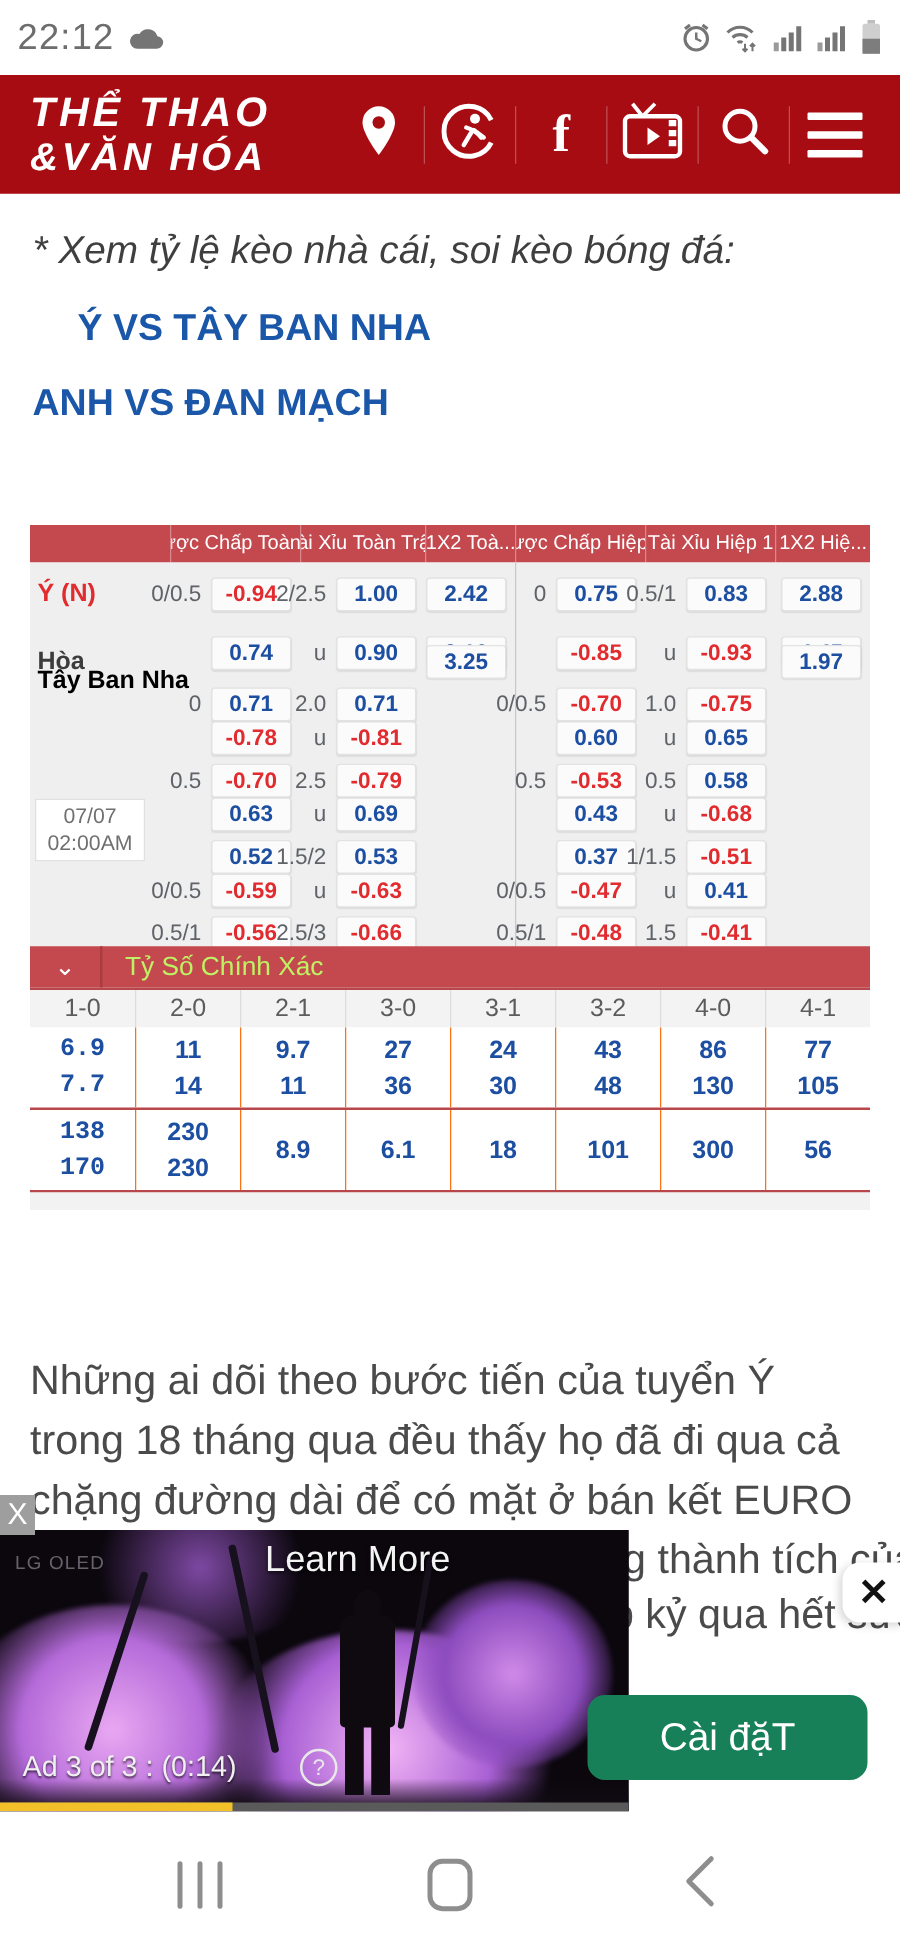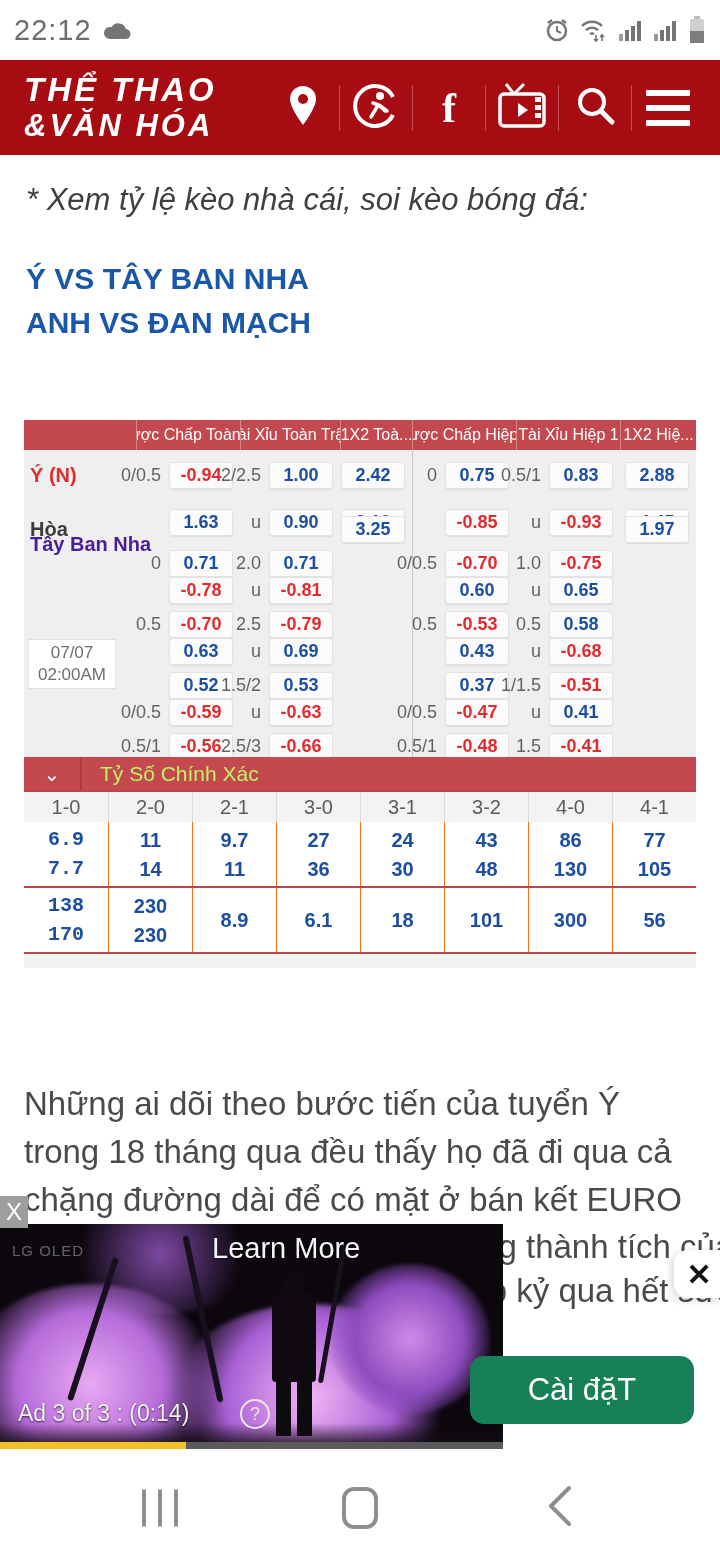--- a/index.html
+++ b/index.html
@@ -23,42 +23,42 @@
   .hicons{display:flex;align-items:center;margin-right:16px;}
   .hslot{width:72px;display:flex;align-items:center;justify-content:center;cursor:pointer;}
   .hdiv{width:1px;height:46px;background:rgba(255,255,255,.28);}
   .fb{color:#fff;font-size:42px;font-weight:bold;font-family:"Liberation Serif",serif;line-height:40px;}
   .burger{display:flex;flex-direction:column;gap:9px;}
   .burger span{display:block;width:44px;height:6px;background:#fff;border-radius:1px;}
 
   
   .note{position:absolute;left:26px;top:182px;width:670px;font-style:italic;font-size:31px;color:#3f3f3f;}
   .mlink{position:absolute;left:26px;font-size:30px;font-weight:bold;color:#1A57A8;cursor:pointer;}
-  .mlink1{top:262px;} .mlink2{top:306px;}
+  .mlink1{top:246px;margin-left:36px;} .mlink2{top:306px;}
 
   
   .odds{position:absolute;left:24px;top:420px;width:672px;}
   .ohead{display:grid;grid-template-columns:112px 104px 100px 72px 104px 104px 76px;
          background:#C4494F;height:30px;}
   .ohcell{color:#fff;font-size:16px;display:flex;align-items:center;justify-content:center;
           white-space:nowrap;overflow:hidden;border-left:1px solid rgba(255,255,255,.35);}
   .ohcell:first-child{border-left:none;}
   .obody{position:relative;background:#EFEFEF;padding:5px 0 6px 0;}
   .omid{position:absolute;left:388px;top:0;bottom:0;width:1px;background:#c9c9c9;}
   .orow{display:grid;grid-template-columns:112px 104px 100px 72px 104px 104px 76px;height:27px;align-items:center;}
   .oblock{margin-top:7px;} .oblock:first-child{margin-top:0;}
   .ocell{display:flex;align-items:center;justify-content:flex-end;padding-right:7px;box-sizing:border-box;position:relative;}
   .hcp{color:#5f6368;font-size:18px;margin-right:8px;}
   .obox{display:inline-block;min-width:62px;height:25px;line-height:25px;text-align:center;
         background:#fbfbfb;border:1px solid #e2e2e2;border-radius:3px;font-size:18px;font-weight:bold;
         box-shadow:0 1px 1px rgba(0,0,0,.08);cursor:pointer;}
   .vb{color:#1C4EA1;} .vr{color:#E12B2E;}
   .team{font-size:20px;font-weight:bold;white-space:nowrap;}
   .cell-team{justify-content:flex-start;padding-left:6px;}
-  .t-r{color:#E12B2E;} .t-b{color:#4c1d95;margin-top:44px;} .t-d{color:#3c3c3c;}
+  .t-r{color:#E12B2E;} .t-b{color:#000000;margin-top:44px;} .t-d{color:#3c3c3c;}
   .datebox{position:absolute;left:4px;top:-13px;width:86px;height:48px;background:#fff;border:1px solid #e0e0e0;
            display:flex;flex-direction:column;align-items:center;justify-content:center;z-index:2;}
   .datebox div{font-size:17px;color:#6f6f6f;line-height:22px;}
 
   
   .scbar{position:absolute;left:24px;top:757px;width:672px;height:33px;background:#C4494F;
          display:flex;align-items:center;cursor:pointer;}
   .scbar .chev{width:56px;text-align:center;color:#fff;font-size:20px;}
   .scbar .bardiv{width:2px;height:33px;background:#a93b41;}
   .scbar .sctitle{color:#bef264;font-size:21px;margin-left:18px;}
@@ -278,21 +278,21 @@
             </div>
             <div class="ocell">
               <span class="obox vb">2.88</span>
             </div>
           </div>
           <div class="orow">
             <div class="ocell cell-team">
               <span class="team t-b">Tây Ban Nha</span>
             </div>
             <div class="ocell">
-              <span class="obox vb">1.63</span>
+              <span class="obox vb">0.74</span>
             </div>
             <div class="ocell">
               <span class="hcp">u</span>
               <span class="obox vb">0.90</span>
             </div>
             <div class="ocell">
               <span class="obox vb">3.10</span>
             </div>
             <div class="ocell">
               <span class="obox vr">-0.85</span>

